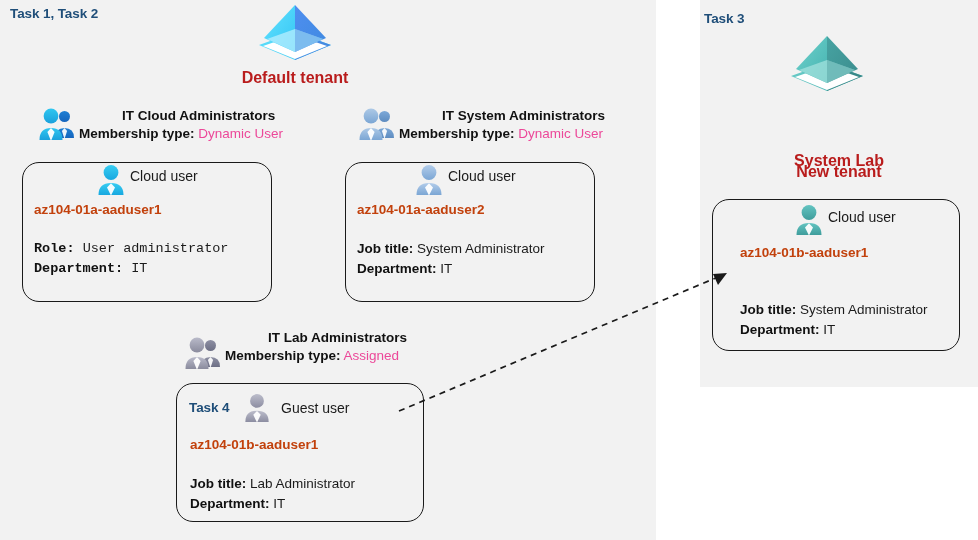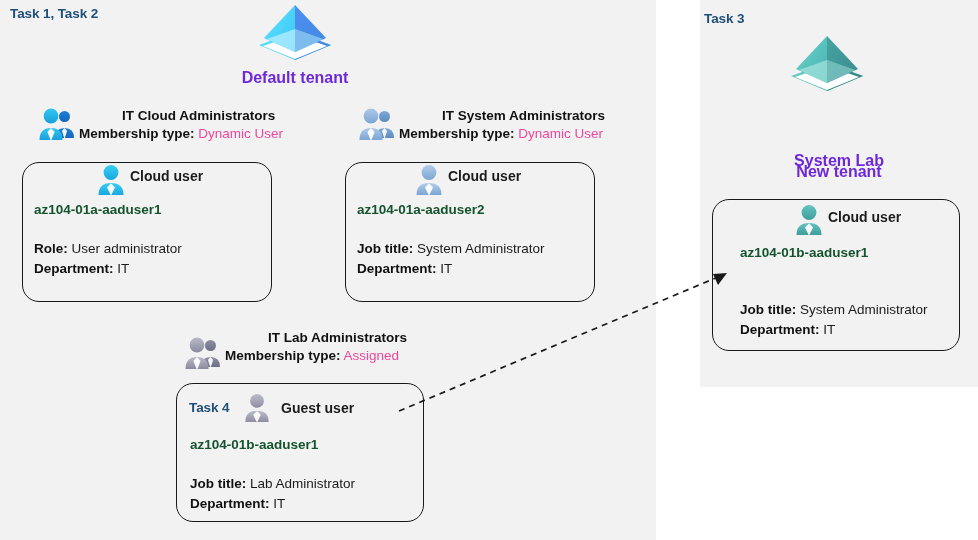--- a/index.html
+++ b/index.html
@@ -22,21 +22,21 @@
     font-size:13.5px;
     letter-spacing:-0.1px;
     white-space:nowrap;
     text-align:right;
   }
 
   .tenant-caption{
     position:absolute;
     font-weight:bold;
     font-size:16px;
-    color:#6d28d9;
+    color:#b91c1c;
     white-space:nowrap;
     text-align:center;
   }
 
   .group-head{
     position:absolute;
     white-space:nowrap;
   }
   .group-title{
     font-weight:bold;
@@ -62,27 +62,26 @@
     background:#f2f2f2;
     box-sizing:border-box;
   }
   #card-new{background:#f2f2f2;}
 
   .card-usertype{
     position:absolute;
     font-size:14px;
     color:#1b1b1b;
     white-space:nowrap;
+  }
+  .card-username{
+    position:absolute;
+    font-size:13.5px;
     font-weight:bold;
-  }
-  .card-username{
-    position:absolute;
-    font-size:13.5px;
-    font-weight:bold;
-    color:#14532d;
+    color:#c2410c;
     white-space:nowrap;
   }
   .card-attrs{
     position:absolute;
     font-size:13.5px;
     color:#1b1b1b;
     line-height:19.5px;
     white-space:nowrap;
   }
   .card-attrs b{font-weight:bold;color:#111111;}
@@ -191,21 +190,21 @@
       <stop offset="0" stop-color="#38cdf2"></stop>
         <stop offset="1" stop-color="#18a8e0"></stop>
     </linearGradient>
   </defs>
   <circle cx="15" cy="8.5" r="7.4" fill="url(#u1)"></circle>
   <path d="M2.5 31 q0-12 12.5-12 t12.5 12 z" fill="url(#u1)"></path>
   <path d="M15 19.2 l-4 4.2 l4 8.2 l4-8.2 z" fill="#ffffff" opacity="0.95"></path>
 </svg>
 <div class="card-usertype" style="left:130px;top:168px;">Cloud user</div>
 <div class="card-username" style="left:34px;top:202px;">az104-01a-aaduser1</div>
-<div class="card-attrs" style="left:34px;top:239px;">
+<div class="card-attrs" style="left:34px;top:239px;font-family:Liberation Mono, monospace;">
   <div><b>Role:</b>
     <span>User administrator</span></div>
   <div><b>Department:</b>
     <span>IT</span></div>
 </div>
 
 <svg class="icon" style="left:358px;top:107px;" width="38" height="34" viewBox="0 0 38 34">
   <defs>
     <linearGradient id="g2a" x1="0" y1="0" x2="0" y2="1">
       <stop offset="0" stop-color="#adc9e6"></stop>

